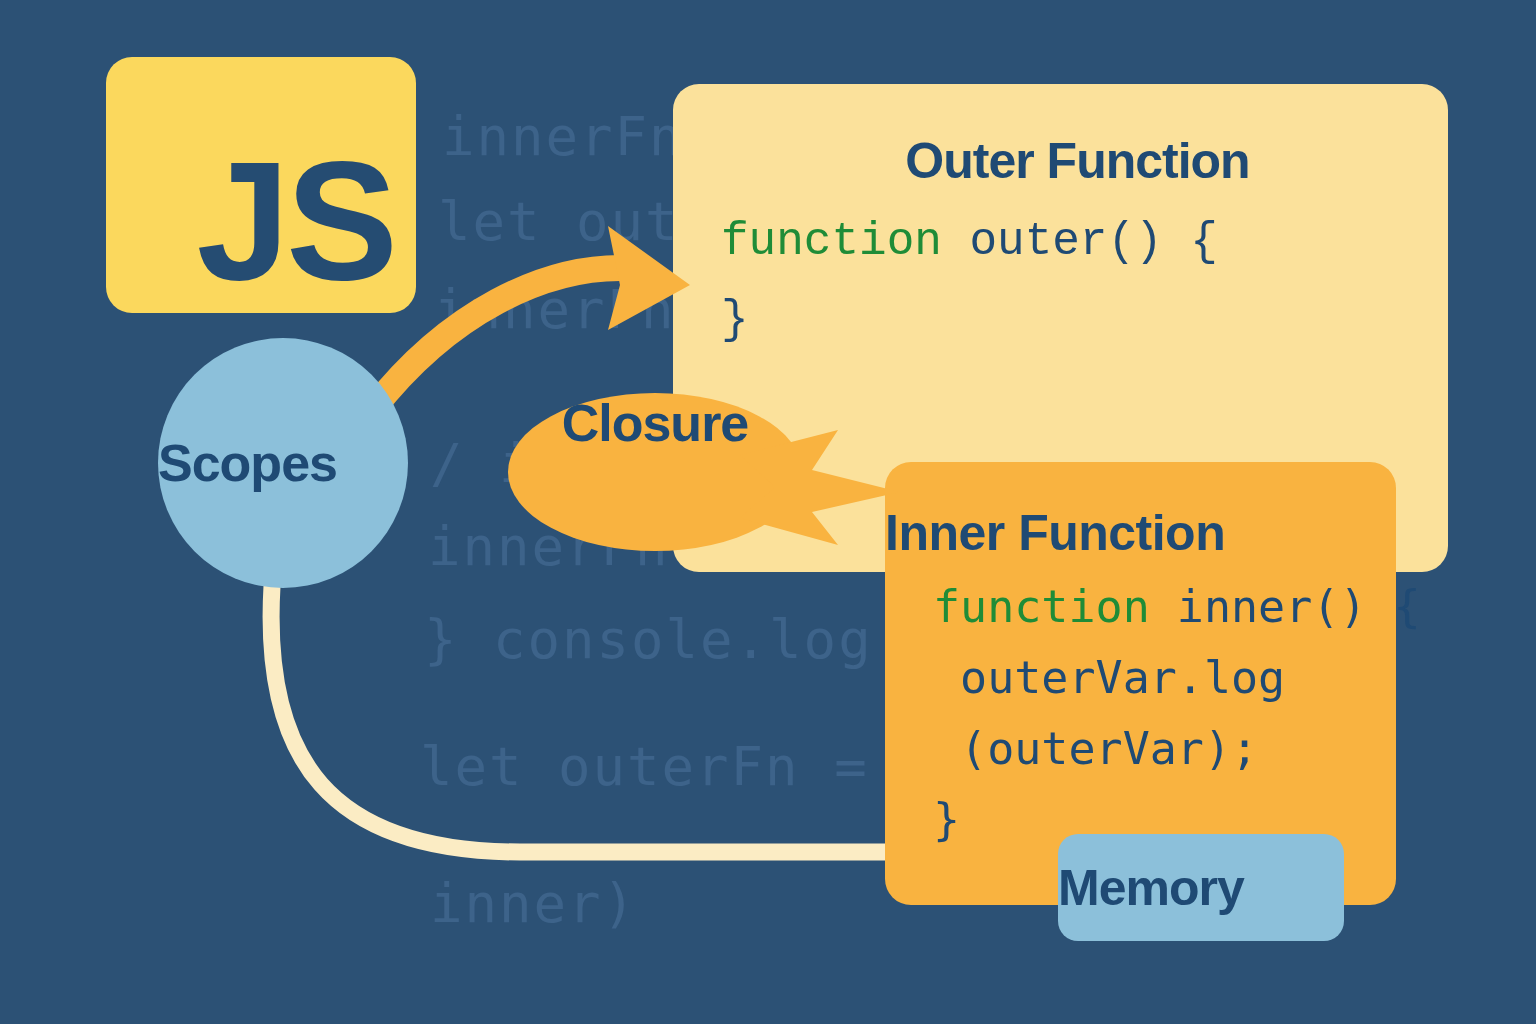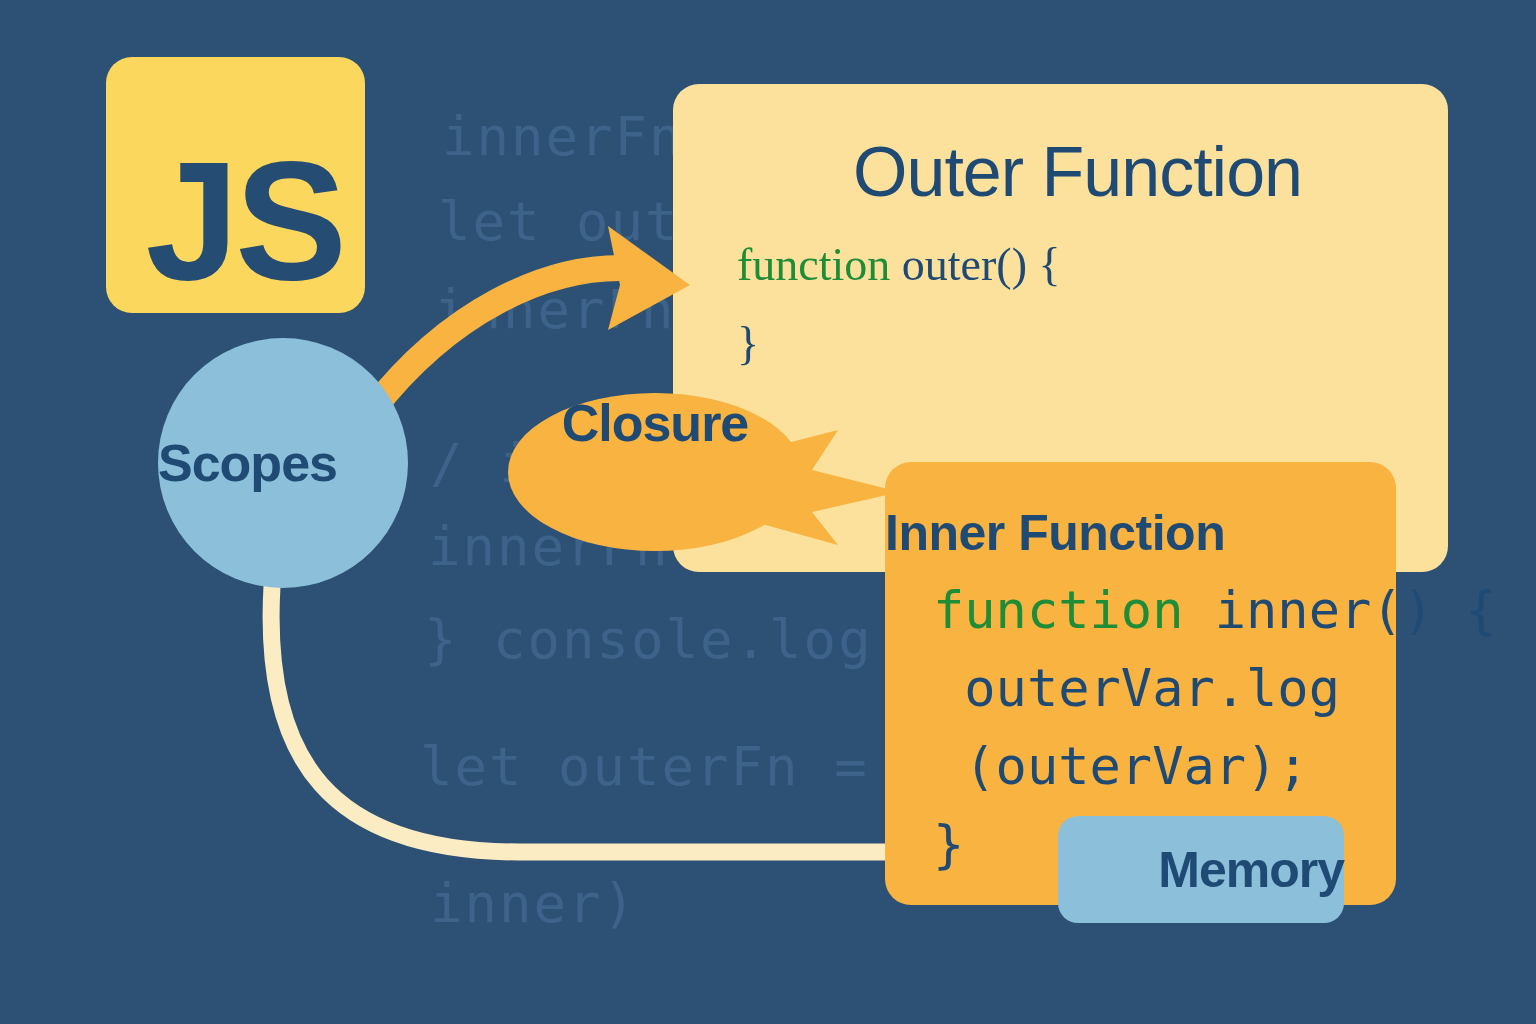--- a/index.html
+++ b/index.html
@@ -42,21 +42,21 @@
     pointer-events: none;
   }
   #svg-under { z-index: 1; }
   #svg-mid   { z-index: 3; }
   #svg-top   { z-index: 6; }
 
   
   #js-logo {
     position: absolute;
     left: 106px; top: 57px;
-    width: 259px; height: 256px;
+    width: 310px; height: 256px;
     background: #fbd85d;
     border-radius: 26px;
     z-index: 4;
   }
   #js-logo-text {
     position: absolute;
     right: 22px; bottom: 8px;
     font-family: "Liberation Sans", sans-serif;
     font-weight: bold;
     font-size: 168px;
@@ -71,31 +71,31 @@
     left: 673px; top: 84px;
     width: 775px; height: 488px;
     background: #fbe19b;
     border-radius: 26px;
     z-index: 2;
   }
   #outer-title {
     margin: 48px 0 0 0;
     text-align: center;
     font-family: "Liberation Sans", sans-serif;
-    font-weight: normal;
-    font-size: 70px;
+    font-weight: bold;
+    font-size: 50px;
     color: #1f4a74;
     letter-spacing: -1px;
     padding-left: 34px;
   }
   .outer-code {
-    font-family: Liberation Serif, serif;
+    font-family: Liberation Mono, monospace;
     font-size: 46px;
     color: #1f4a74;
-    margin-left: 64px;
+    margin-left: 48px;
     margin-top: 26px;
     white-space: pre;
   }
   .kw { color: #1f8c37; }
 
   
   #inner-card {
     position: absolute;
     left: 885px; top: 462px;
     width: 511px; height: 443px;
@@ -107,21 +107,21 @@
     margin: 42px 0 0 0;
     text-align: left;
     font-family: "Liberation Sans", sans-serif;
     font-weight: bold;
     font-size: 50px;
     color: #1f4a74;
     letter-spacing: -0.5px;
   }
   .inner-code {
     font-family: "DejaVu Sans Mono", monospace;
-    font-size: 52px;
+    font-size: 45px;
     color: #1f4a74;
     margin-left: 48px;
     margin-top: 18px;
     white-space: pre;
   }
 
   
   #scopes-node {
     position: absolute;
     left: 158px; top: 338px;
@@ -156,28 +156,28 @@
     font-family: "Liberation Sans", sans-serif;
     font-weight: bold;
     font-size: 52px;
     color: #1f4a74;
     letter-spacing: -1px;
   }
 
   
   #memory-badge {
     position: absolute;
-    left: 1058px; top: 816px;
+    left: 1058px; top: 834px;
     width: 286px; height: 107px;
     background: #8cc0da;
     border-radius: 20px;
     z-index: 7;
     display: flex;
     align-items: center;
-    justify-content: flex-end;
+    justify-content: flex-start;
   }
   #memory-label {
     font-family: "Liberation Sans", sans-serif;
     font-weight: bold;
     font-size: 50px;
     color: #1f4a74;
     letter-spacing: -1px;
   }
 </style>
 </head>

